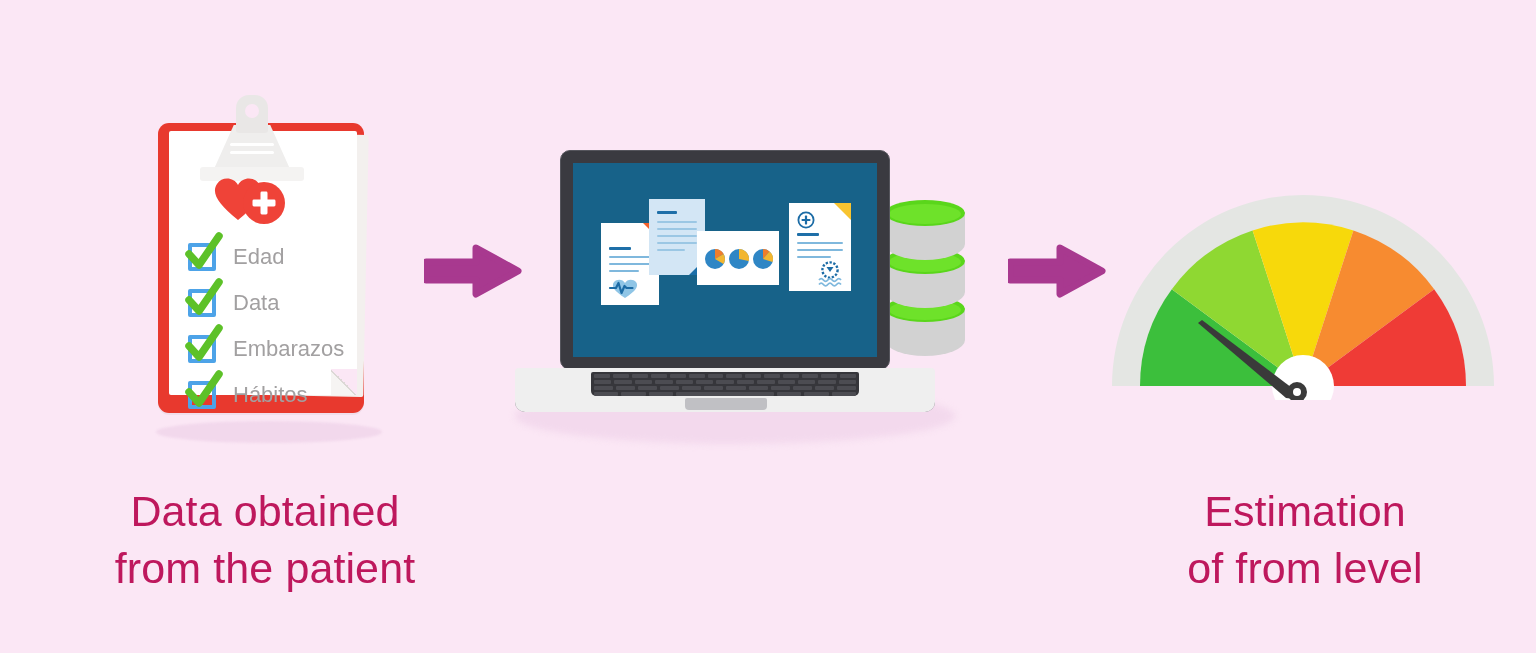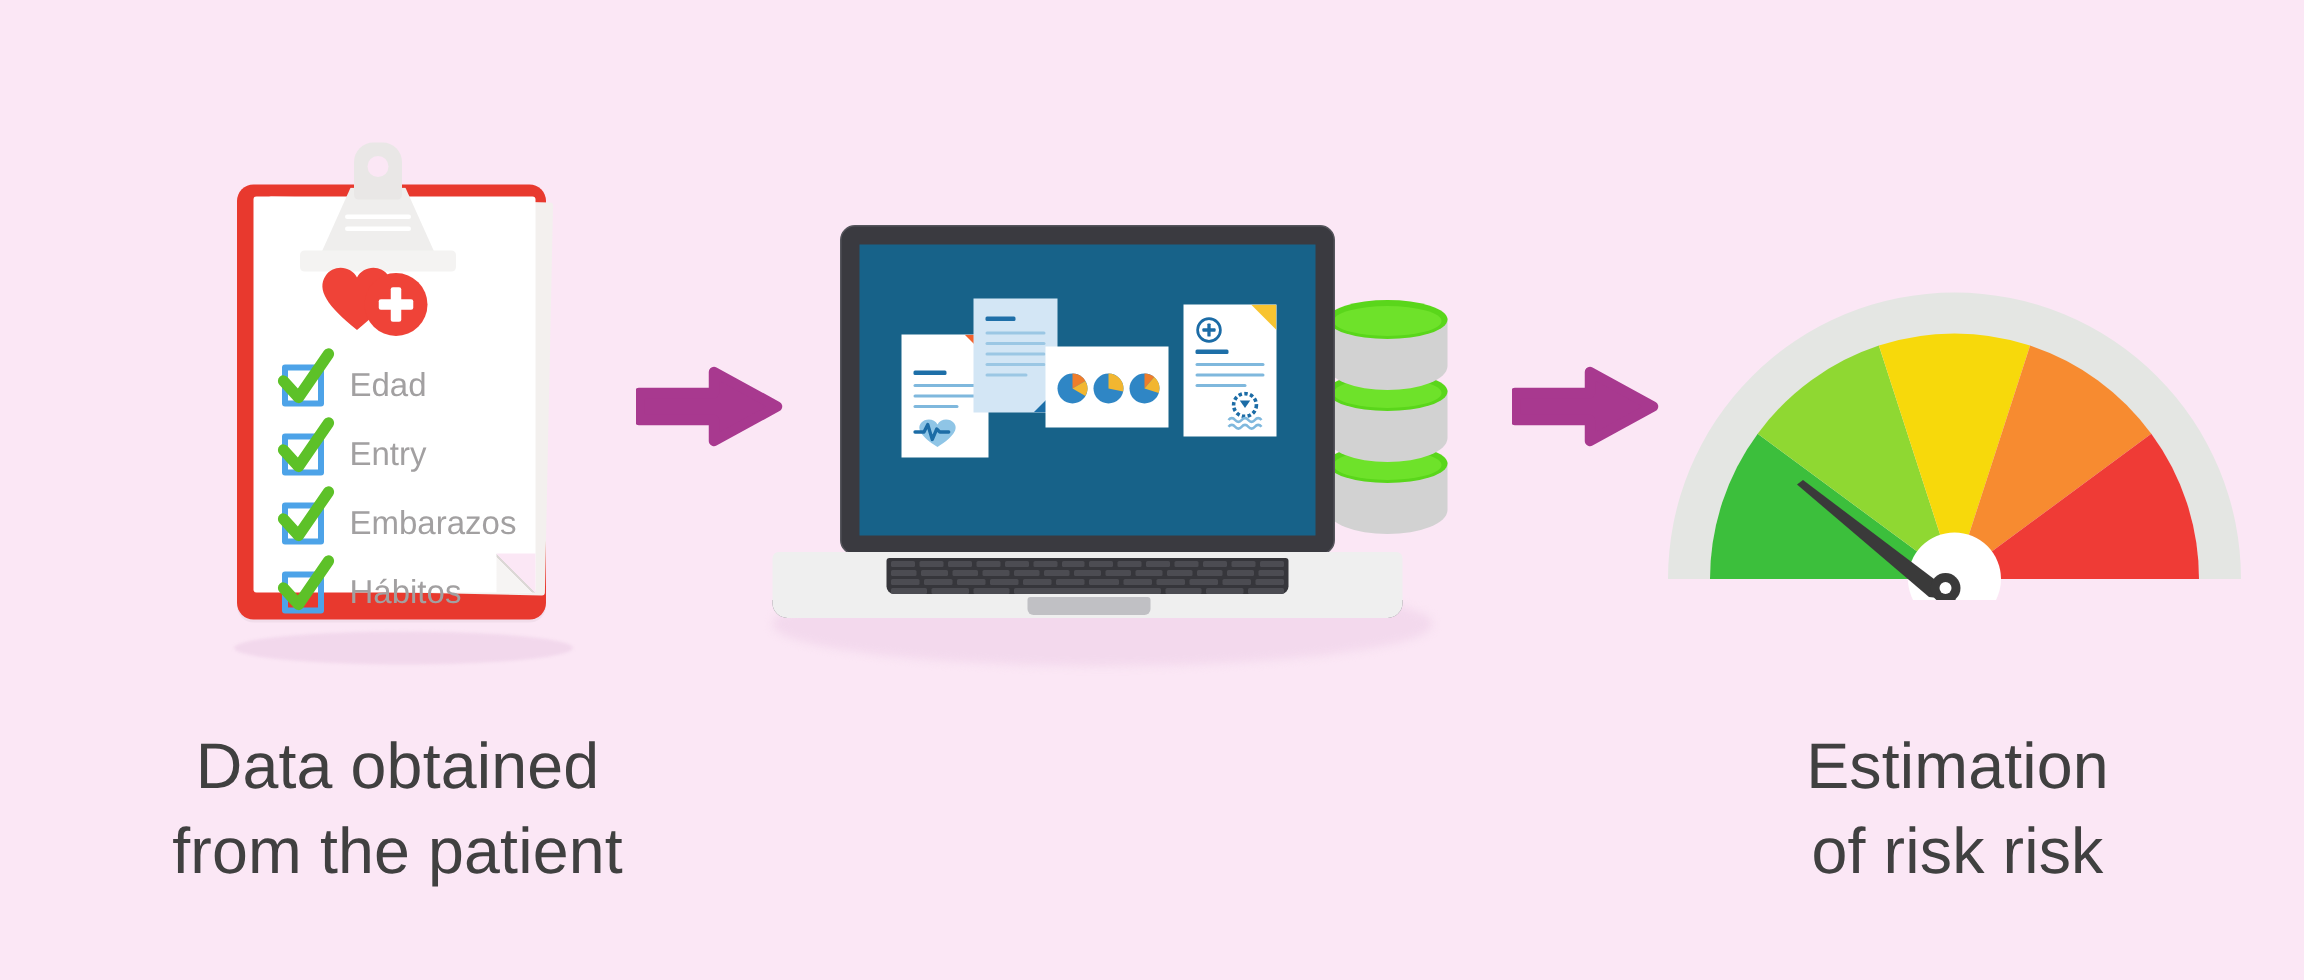--- a/index.html
+++ b/index.html
@@ -18,21 +18,21 @@
     position: relative;
     width: 1536px;
     height: 653px;
     background: #fbe7f5;
   }
 
   
   .caption {
     position: absolute;
     text-align: center;
-    color: #404040;
+    color: #be185d;
     font-size: 43px;
     line-height: 1.33;
     font-weight: 400;
     letter-spacing: 0.1px;
     white-space: pre-line;
     font-family: "Liberation Sans", sans-serif;
   }
   #caption-1 { left: 40px;   top: 483px; width: 450px; }
   #caption-2 { left: 510px;  top: 483px; width: 450px; }
   #caption-3 { left: 1085px; top: 483px; width: 440px; }
@@ -254,21 +254,21 @@
         <span class="cb-item-label">Edad</span>
       </div>
 
       <div class="cb-item">
         <span class="cb-check-box"></span>
         <span class="cb-check-mark">
           <svg width="38" height="40" viewBox="0 0 38 40" xmlns="http://www.w3.org/2000/svg">
             <path d="M4 22 L14 33 L34 4" fill="none" stroke="#5dc128" stroke-width="7.5" stroke-linecap="round" stroke-linejoin="round"></path>
           </svg>
         </span>
-        <span class="cb-item-label">Entry</span>
+        <span class="cb-item-label">Data</span>
       </div>
 
       <div class="cb-item">
         <span class="cb-check-box"></span>
         <span class="cb-check-mark">
           <svg width="38" height="40" viewBox="0 0 38 40" xmlns="http://www.w3.org/2000/svg">
             <path d="M4 22 L14 33 L34 4" fill="none" stroke="#5dc128" stroke-width="7.5" stroke-linecap="round" stroke-linejoin="round"></path>
           </svg>
         </span>
         <span class="cb-item-label">Embarazos</span>
@@ -481,15 +481,15 @@
         <path d="M196 210 L188 201 L94 130 L90 133 L178 208 Z" fill="#3a3a3a"></path>
         <circle cx="189" cy="202" r="10" fill="#3a3a3a"></circle>
         <circle cx="189" cy="202" r="4" fill="#ffffff"></circle>
       </g>
     </svg>
   </div>
 
   <div class="caption" id="caption-1">Data obtained
 from the patient</div>
   <div class="caption" id="caption-3">Estimation
-of risk risk</div>
+of from level</div>
 
 </div>
 
 </body></html>

